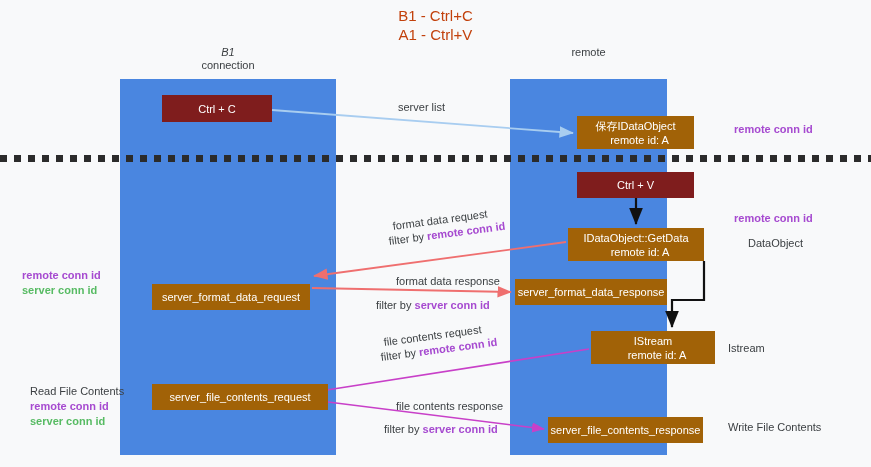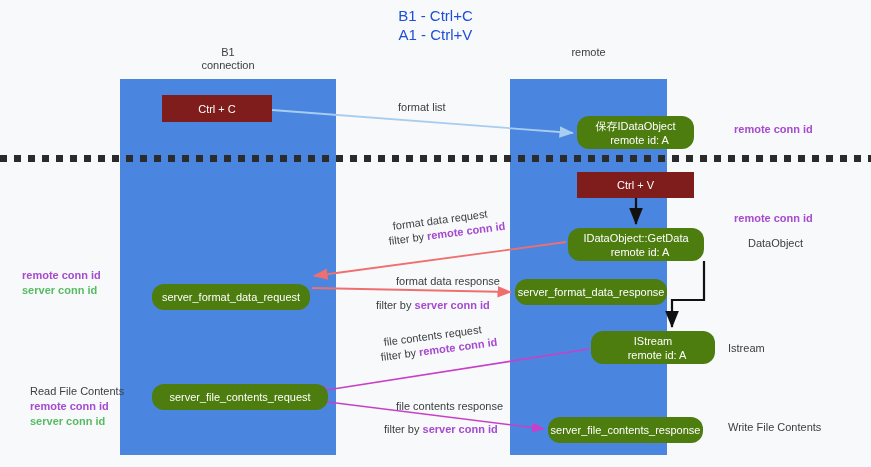--- a/index.html
+++ b/index.html
@@ -12,50 +12,50 @@
   #stage{position:relative;width:871px;height:467px;}
 
   
   .lane{position:absolute;background:#4a86e0;}
   #lane-left{left:120px;top:79px;width:216px;height:376px;}
   #lane-right{left:510px;top:79px;width:157px;height:376px;}
 
   
   #title{
     position:absolute;left:0;top:6px;width:871px;text-align:center;
-    font-size:15px;color:#1d4ed8;line-height:19px;
+    font-size:15px;color:#c2410c;line-height:19px;
   }
   #title div{white-space:pre;}
 
   
   .lane-header{
     position:absolute;text-align:center;font-size:11px;color:#3c4043;
     line-height:13px;
   }
   #hdr-left{left:120px;top:46px;width:216px;}
   #hdr-right{left:510px;top:46px;width:157px;}
-  .lane-header .h1{display:block;}
+  .lane-header .h1{display:block;font-style:italic;}
   .lane-header .h2{display:block;}
 
   
   #divider{
     position:absolute;left:0;top:155px;width:871px;height:7px;
     background-image:repeating-linear-gradient(to right,#2b2b2b 0px,#2b2b2b 7px,rgba(0,0,0,0) 7px,rgba(0,0,0,0) 14px);
     z-index:6;
   }
 
   
   .node{
     position:absolute;box-sizing:border-box;
     display:flex;flex-direction:column;align-items:center;justify-content:center;
     color:#ffffff;font-size:11px;line-height:14px;text-align:center;
     z-index:5;
   }
   .green{background:#7f1d1d;}
-  .orange{background:#4d7c0f;border-radius:12px;}
+  .orange{background:#a16207;}
   .node .l2{font-size:11px;margin-left:8px;}
 
   #n-ctrlc{left:162px;top:95px;width:110px;height:27px;}
   #n-save-ido{left:577px;top:116px;width:117px;height:33px;}
   #n-ctrlv{left:577px;top:172px;width:117px;height:26px;}
   #n-getdata{left:568px;top:228px;width:136px;height:33px;}
   #n-fmt-req{left:152px;top:284px;width:158px;height:26px;}
   #n-fmt-resp{left:515px;top:279px;width:152px;height:26px;}
   #n-istream{left:591px;top:331px;width:124px;height:33px;}
   #n-file-req{left:152px;top:384px;width:176px;height:26px;}
@@ -178,21 +178,21 @@
 
   <div class="node orange" id="n-file-req">
     <span class="l1">server_file_contents_request</span>
   </div>
 
   <div class="node orange" id="n-file-resp">
     <span class="l1">server_file_contents_response</span>
   </div>
 
   <div class="elabel" id="l-formatlist">
-    <span>format list</span>
+    <span>server list</span>
   </div>
 
   <div class="elabel" id="l-fdr1">
     <span>format data request</span>
   </div>
   <div class="elabel" id="l-fdr2">
     <span>filter by </span><span class="purple">remote conn id</span>
   </div>
 
   <div class="elabel" id="l-fdresp1">

